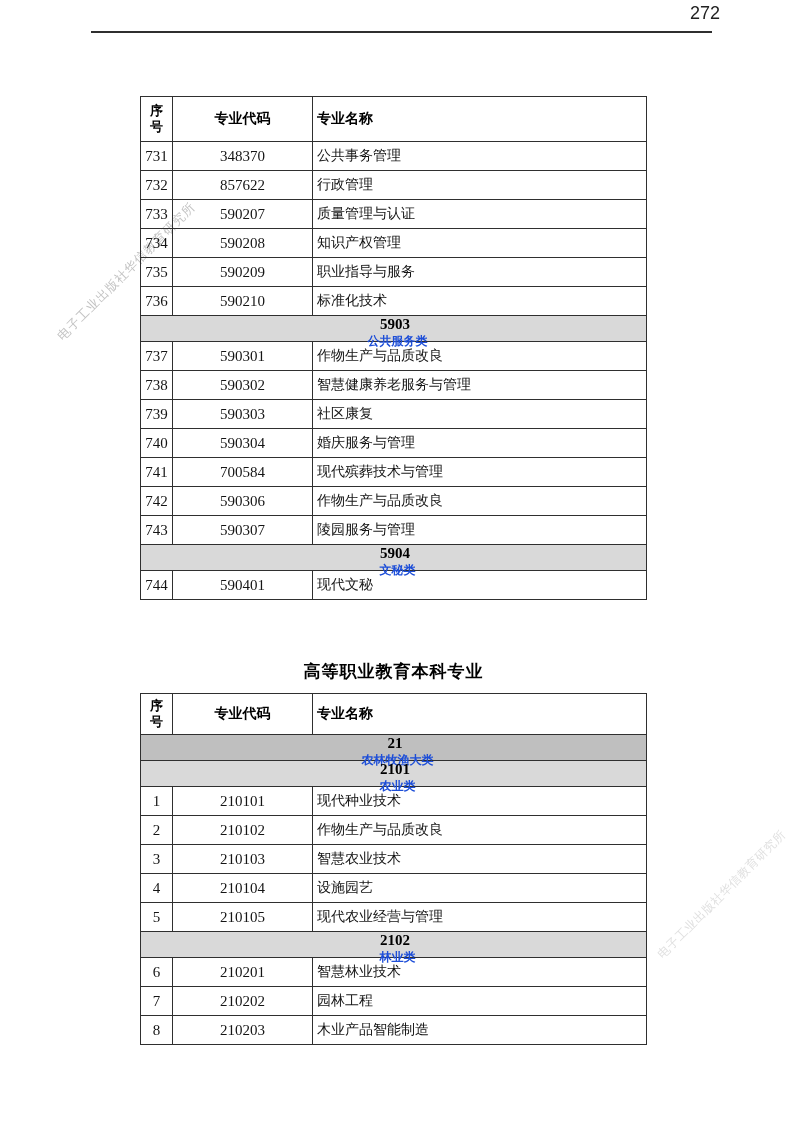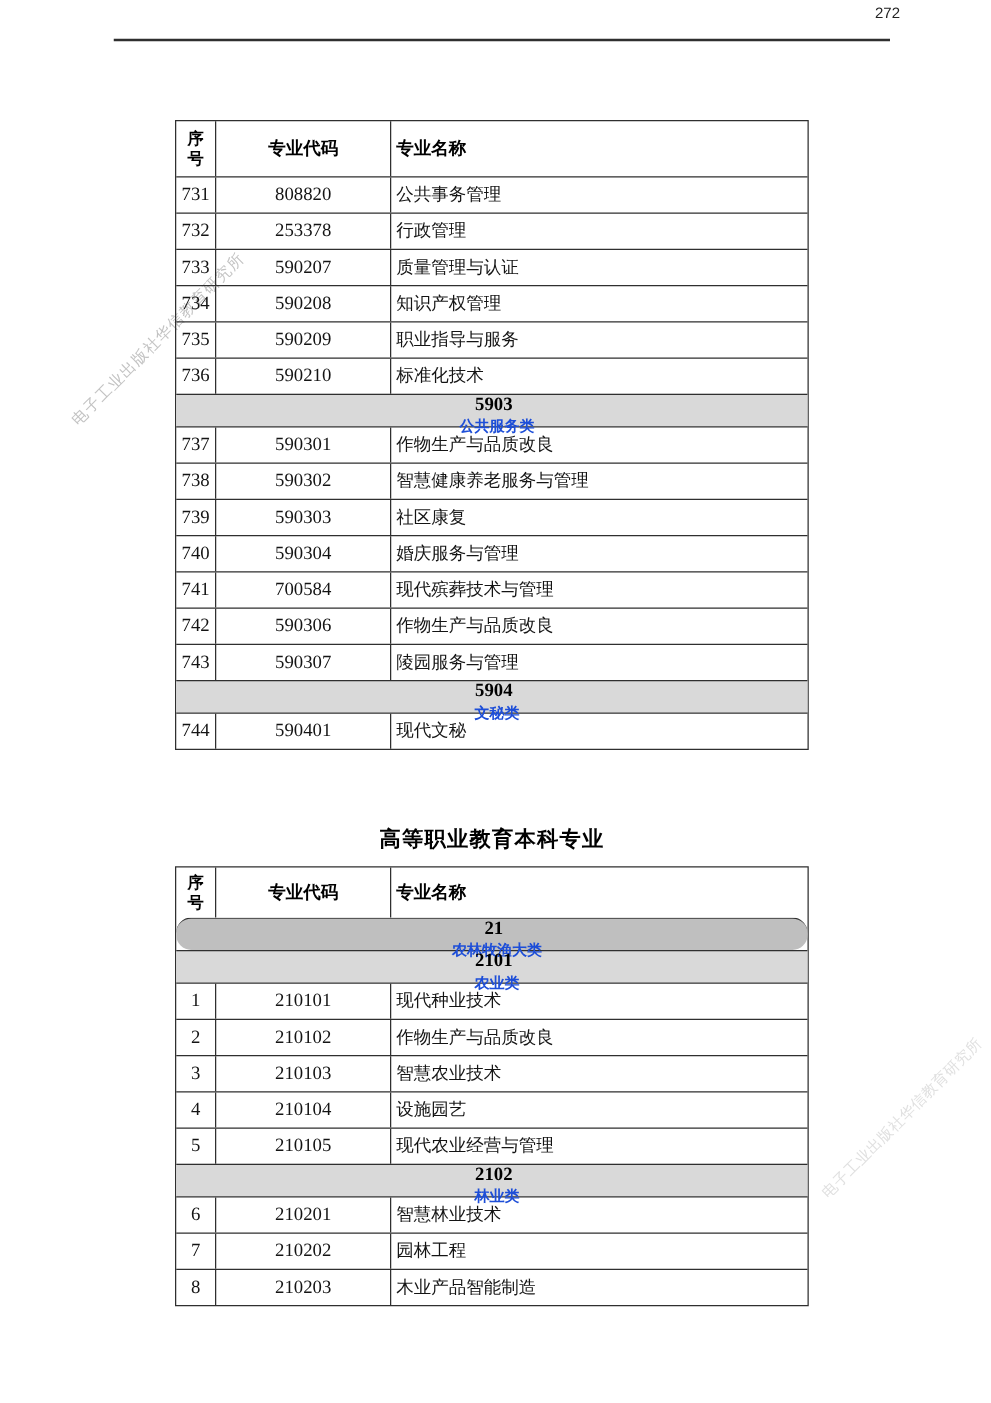--- a/index.html
+++ b/index.html
@@ -2,21 +2,21 @@
 <html style="--section-light: #d9d9d9; --section-dark: #bfbfbf; --border: #2f2f2f;"><head>
 <meta charset="utf-8">
 <style>
   html,body{margin:0;padding:0;}
   body{
     width:793px;height:1122px;position:relative;background:#ffffff;overflow:hidden;
     font-family:"Liberation Sans",sans-serif;color:#141414;
   }
   .page-number{
     position:absolute;left:680px;top:3px;width:40px;text-align:right;
-    font-size:12px;color:#222;z-index:2;
+    font-size:18px;color:#222;z-index:2;
   }
   .header-rule{
     position:absolute;left:91px;top:31px;width:621px;height:2px;
     background:var(--border,#3d3d3d);z-index:2;
   }
   .wm{
     position:absolute;z-index:0;white-space:nowrap;
     transform:rotate(-45deg);transform-origin:left center;
     font-family:"Liberation Sans",sans-serif;pointer-events:none;
   }
@@ -33,21 +33,21 @@
   }
   #table1{top:96px;}
   #table2{top:693px;}
   .tr{display:flex;box-sizing:border-box;}
   .tr + .tr{border-top:1px solid var(--border,#2f2f2f);}
   #table1 .tr.head{height:44px;}
   #table2 .tr.head{height:40px;}
   .tr.data{height:29px;text-align:center;}
   .tr.sec{height:26px;align-items:center;padding-left:3px;
     background:var(--section-light,#d9d9d9);flex-direction:column;}
-  .tr.sec.dark{background:var(--section-dark,#bfbfbf);border-radius:12px;}
+  .tr.sec.dark{background:var(--section-dark,#bfbfbf);}
   .th,.td{display:flex;align-items:center;box-sizing:border-box;overflow:hidden;}
   .th{justify-content:center;font-weight:bold;font-size:14px;color:#000;}
   .td{font-size:14px;}
   .no{width:32px;justify-content:center;flex:none;border-right:1px solid var(--border,#2f2f2f);}
   .code{width:140px;justify-content:center;flex:none;border-right:1px solid var(--border,#2f2f2f);}
   .name{flex:1;justify-content:flex-start;padding-left:4px;}
   .th.no{font-size:13px;line-height:1.25;white-space:pre-line;text-align:center;}
   .serif{font-family:"Liberation Serif",serif;font-size:15px;}
   .sc{font-family:"Liberation Serif",serif;font-weight:bold;font-size:15px;color:#000;}
   .sn{font-weight:bold;font-size:12px;color:#1d4ed8;margin-left:5px;}
@@ -63,26 +63,26 @@
 
 <div id="table1" class="table">
     <div class="tr head">
       <div class="th no">序
 号</div>
       <div class="th code">专业代码</div>
       <div class="th name">专业名称</div>
     </div>
     <div class="tr data">
       <div class="td no serif">731</div>
-      <div class="td code serif">808820</div>
+      <div class="td code serif">348370</div>
       <div class="td name">公共事务管理</div>
     </div>
     <div class="tr data">
       <div class="td no serif">732</div>
-      <div class="td code serif">253378</div>
+      <div class="td code serif">857622</div>
       <div class="td name">行政管理</div>
     </div>
     <div class="tr data">
       <div class="td no serif">733</div>
       <div class="td code serif">590207</div>
       <div class="td name">质量管理与认证</div>
     </div>
     <div class="tr data">
       <div class="td no serif">734</div>
       <div class="td code serif">590208</div>

